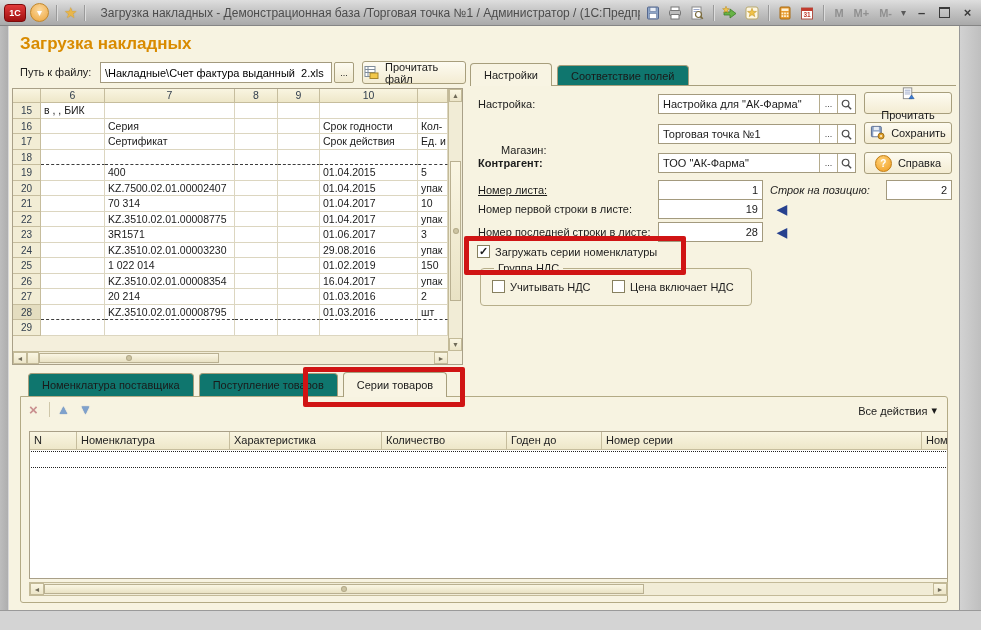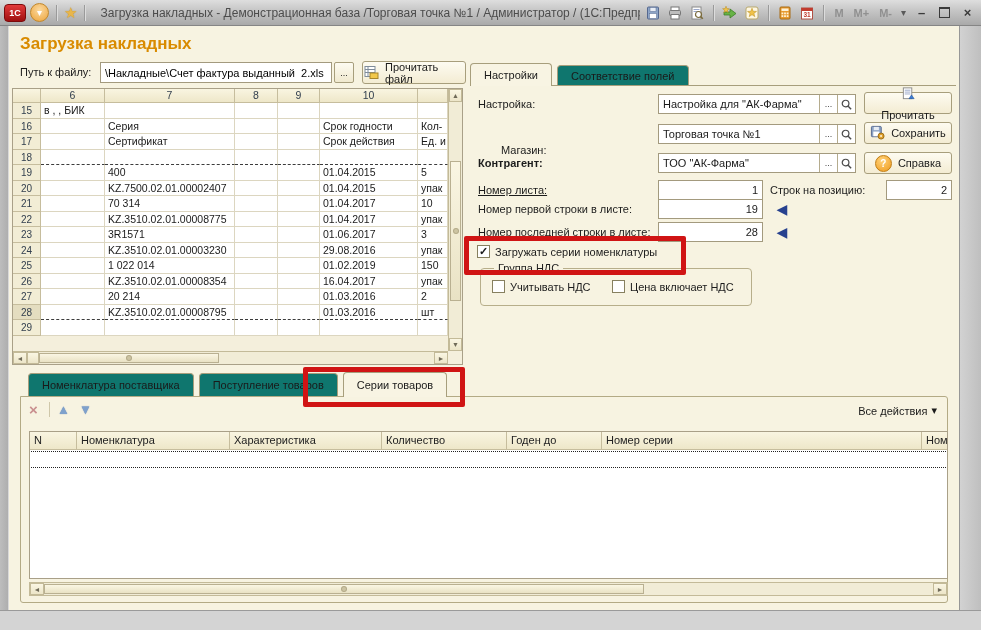--- a/index.html
+++ b/index.html
@@ -435,21 +435,21 @@
   </div>
   <div class="btn" style="left:864px;top:152px;width:88px;height:22px;">
     <span class="helpico">?</span>
     <span>Справка</span>
   </div>
 
   <div class="lbl" style="left:478px;top:184px;text-decoration:underline;">Номер листа:</div>
   <div class="field num" style="left:658px;top:180px;width:105px;">
     <span class="val">1</span>
   </div>
-  <div class="lbl" style="left:770px;top:184px;">Строк на позицию:</div>
+  <div class="lbl" style="left:770px;top:184px;font-style:italic;">Строк на позицию:</div>
   <div class="field num" style="left:886px;top:180px;width:66px;">
     <span class="val">2</span>
   </div>
 
   <div class="lbl" style="left:478px;top:203px;">Номер первой строки в листе:</div>
   <div class="field num" style="left:658px;top:199px;width:105px;">
     <span class="val">19</span>
   </div>
   <div class="navtri" style="left:770px;top:199px;">◀</div>
 

